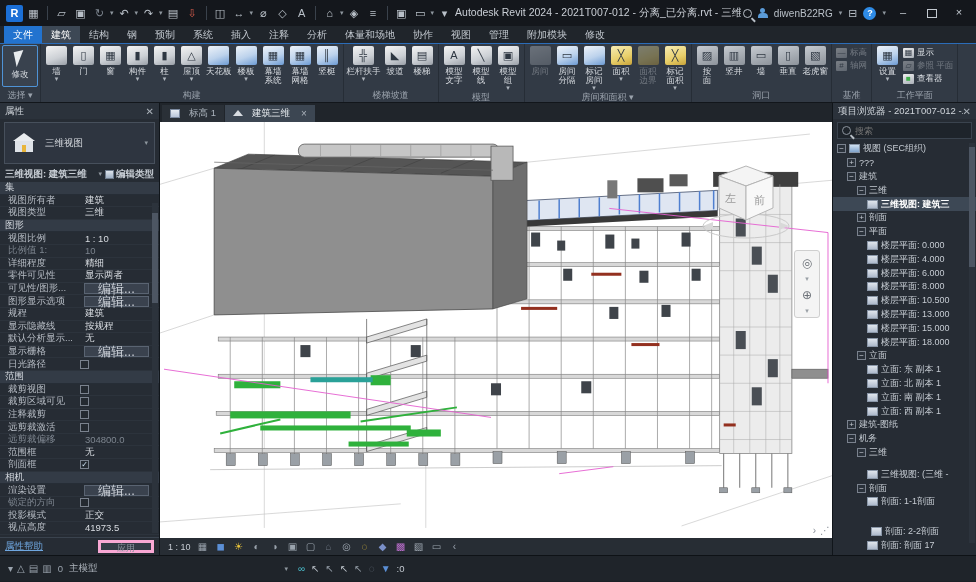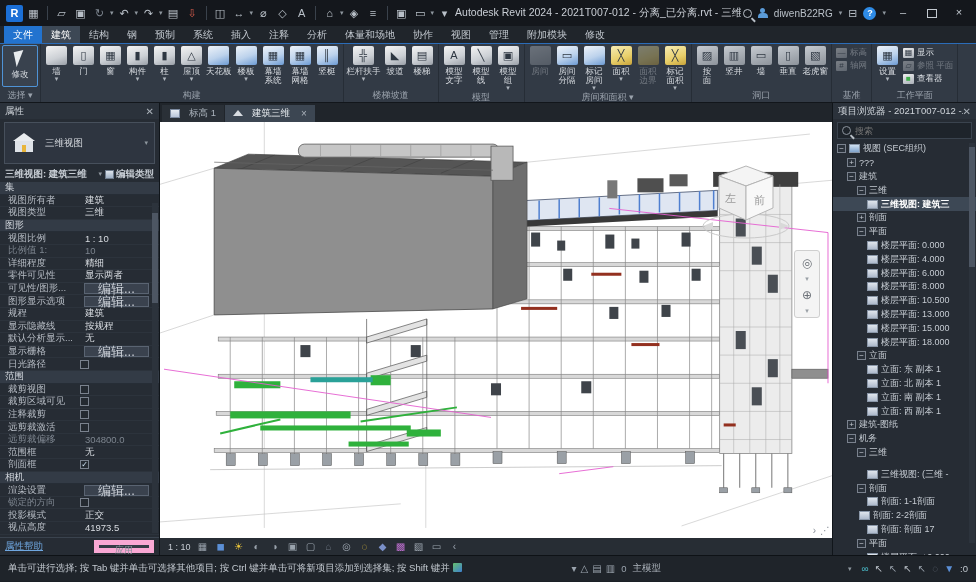--- a/index.html
+++ b/index.html
@@ -70,21 +70,21 @@
   .prow .plabel { flex:1.2; color:#b6bcc4; white-space:nowrap; overflow:hidden; }
   .prow .pval { flex:1; color:#d8dce1; white-space:nowrap; overflow:hidden; }
   .prow.grp { background:#333b46; color:#d4d9df; padding-left:5px; border-bottom:1px solid #262d36; }
   .editbtn { flex:1; height:11px; background:#3a424e; border:1px solid #5a6472; color:#ccd1d8; font-size:13px; line-height:9px; text-align:center; }
   .cbox { width:9px; height:9px; border:1px solid #7a828e; background:#242a31; font-size:8px; line-height:8px; color:#cfe3f5; text-align:center; }
   .dim { color:#7d858f !important; }
   .props-scroll { position:absolute; right:1px; top:100px; width:6px; height:330px; background:#2c333c; }
   .props-scroll .thumb { width:6px; height:90px; background:#4d5663; margin-top:10px; }
   .props-footer { height:18px; border-top:1px solid #3a434e; display:flex; align-items:center; justify-content:space-between; padding:0 5px; }
   .phelp { color:#6fa7e0; text-decoration:underline; }
-  .apply-btn { color:#8a929c; background:#343c47; border:5px solid #f9a8d4; padding:0 16px; height:13px; line-height:11px; font-size:9px; }
+  .apply-btn { color:#8a929c; background:#343c47; border:3px solid #f9a8d4; padding:0 16px; height:13px; line-height:11px; font-size:9px; }
 
   
   #center { flex:1; display:flex; flex-direction:column; background:#20252b; min-width:0; }
   #viewtabs { height:19px; display:flex; align-items:flex-end; gap:1px; padding-left:2px; }
   .vtab { height:17px; display:flex; align-items:center; gap:9px; padding:0 8px; background:#2a3037; color:#aab2bb; font-size:9.5px; white-space:nowrap;text-align:center; }
   .vtab.active { background:#3c4652; color:#e6eaee; }
   .vtab .ticon-plan { width:10px; height:9px; background:linear-gradient(#e8edf4,#b9c6da); border:1px solid #7c8aa0; }
   .vtab .ticon-home { width:0; height:0; border-left:5px solid transparent; border-right:5px solid transparent; border-bottom:6px solid #d8dce1; position:relative; top:-1px; }
   .vtab .close { color:#aab2bb; font-size:10px; margin-left:2px; }
   #canvas { flex:1; background:#fff; position:relative; overflow:hidden; }
@@ -810,21 +810,21 @@
           <span>三维视图: (三维 -</span>
         </div>
         <div class="titem" style="padding-left: 24px;">
           <span class="texp">−</span>
           <span>剖面</span>
         </div>
         <div class="titem" style="padding-left: 34px;">
           <span class="tleaf"></span>
           <span>剖面: 1-1剖面</span>
         </div>
-        <div class="titem" style="padding-left: 26px;">
+        <div class="titem" style="padding-left: 38px; margin-top: 16px;">
           <span class="tleaf"></span>
           <span>剖面: 2-2剖面</span>
         </div>
         <div class="titem" style="padding-left: 34px;">
           <span class="tleaf"></span>
           <span>剖面: 剖面 17</span>
         </div>
         <div class="titem" style="padding-left: 24px;">
           <span class="texp">−</span>
           <span>平面</span>
@@ -834,21 +834,20 @@
           <span>楼层平面: +0.000</span>
         </div>
       </div>
     <div class="browser-scroll">
         <div class="thumb"></div>
       </div>
   </div>
 </div>
 
 <div id="statusbar">
-  <span class="sb-hint"><span>单击可进行选择; 按 Tab 键并单击可选择其他项目; 按 Ctrl 键并单击可将新项目添加到选择集; 按 Shift 键并</span><span class="hint-icon"></span></span>
   <span class="sb-mid">
     <span id="sb-mid-icons" style="display:flex;align-items:center;gap:4px;">
         <span class="sb-ico">▾</span>
         <span class="sb-ico">△</span>
         <span class="sb-ico">▤</span>
         <span class="sb-ico">▥</span>
       </span>
     <span style="color:#9aa3ad;">0</span>
     <span class="mm-box">
       <span>主模型</span>

